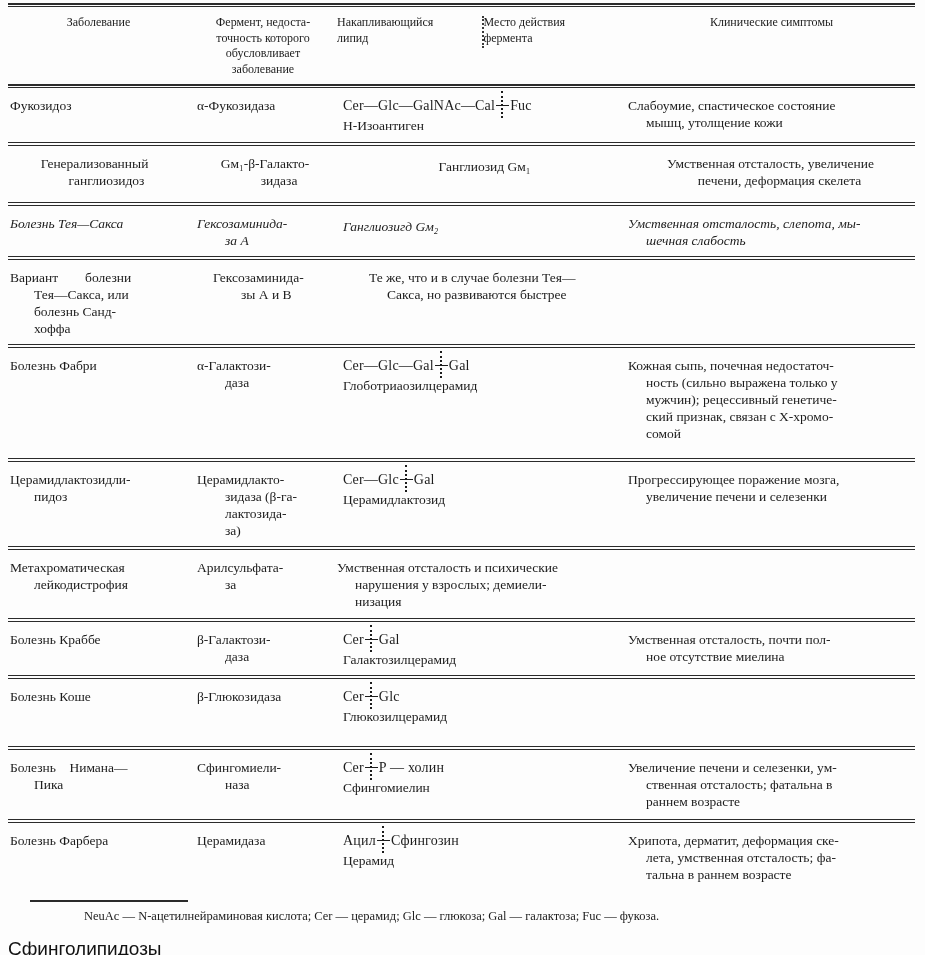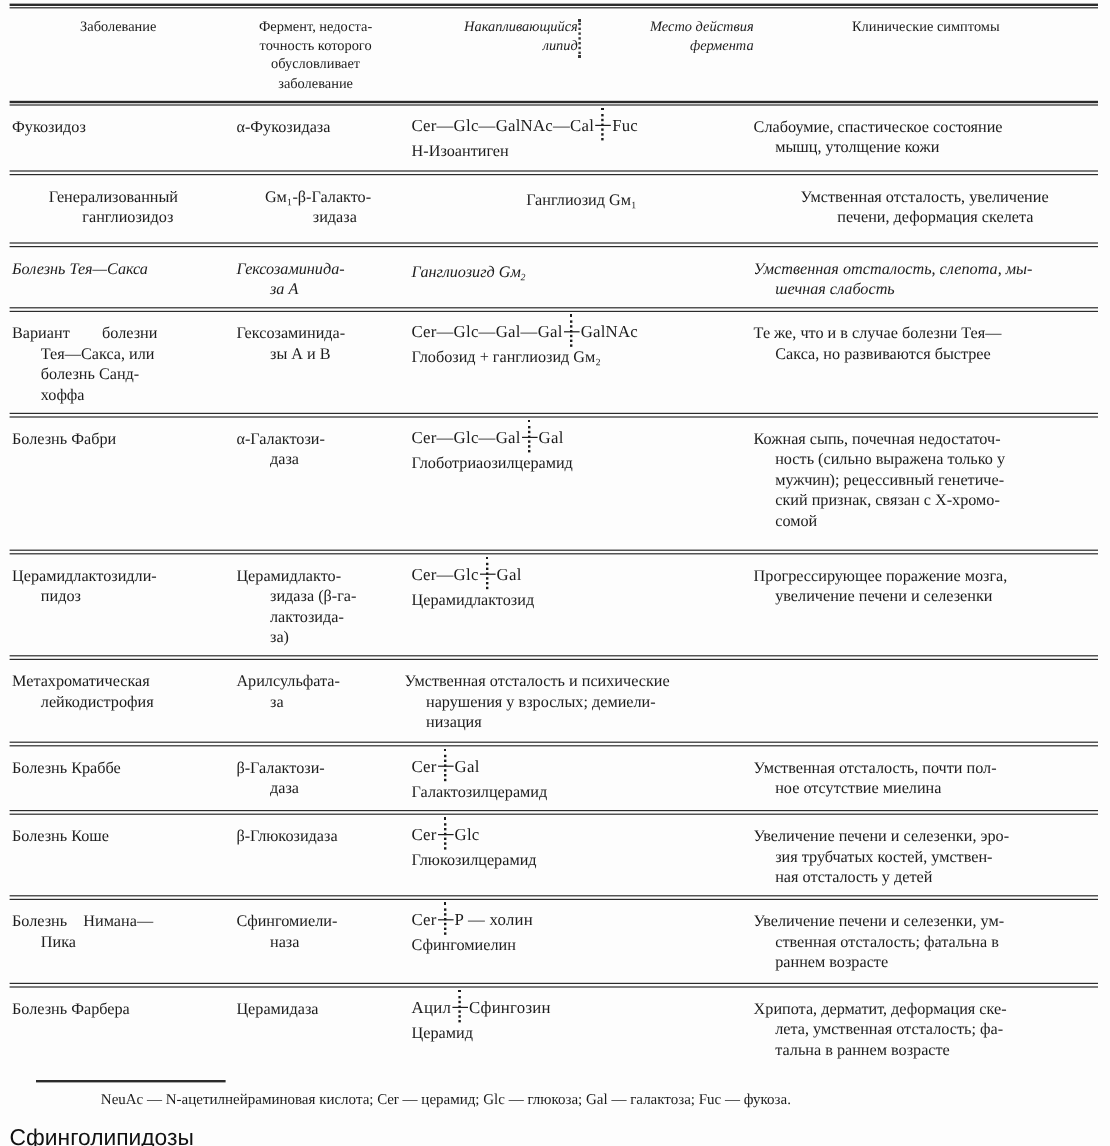--- a/index.html
+++ b/index.html
@@ -64,22 +64,21 @@
   }
   .h-split{
     display:flex;
     align-items:flex-start;
     padding:8px 0 0 0 !important;
     min-height:70px;
   }
   .h-split .sub{
     flex:1;
     white-space:pre-line;
-    text-align:right;
-    font-style:italic;
+    text-align:left;
   }
   .hdr-divider{
     width:0;
     border-left:2px dotted #3a3a3a;
     height:32px;
     margin-top:1px;
   }
   
   .formula{
     font-size:14px;
@@ -182,31 +181,27 @@
 за А</div>
     <div class="cell c-lipid">
       <div class="lipid-name">Ганглиозигд Gᴍ₂</div>
     </div>
     <div class="cell c-symptoms">Умственная отсталость, слепота, мы-
 шечная слабость</div>
   </div>
 
   <div class="sep"></div>
 
-  <div class="row" style="min-height:80px;">
+  <div class="row" style="min-height:80px;gap:16px;">
     <div class="cell c-disease">Вариант  болезни
 Тея—Сакса, или
 болезнь Санд-
 хоффа</div>
     <div class="cell c-enzyme">Гексозаминида-
 зы А и В</div>
-    <div class="cell c-lipid">
-      <div class="formula"><span>Cer—Glc—Gal—Gal</span><span class="cleave"></span><span>GalNAc</span></div>
-      <div class="lipid-name">Глобозид + ганглиозид Gᴍ₂</div>
-    </div>
     <div class="cell c-symptoms">Те же, что и в случае болезни Тея—
 Сакса, но развиваются быстрее</div>
   </div>
 
   <div class="sep"></div>
 
   <div class="row" style="min-height:110px;">
     <div class="cell c-disease">Болезнь Фабри</div>
     <div class="cell c-enzyme">α-Галактози-
 даза</div>
@@ -266,23 +261,20 @@
 
   <div class="sep"></div>
 
   <div class="row" style="min-height:67px;">
     <div class="cell c-disease">Болезнь Коше</div>
     <div class="cell c-enzyme">β-Глюкозидаза</div>
     <div class="cell c-lipid">
       <div class="formula"><span>Cer</span><span class="cleave"></span><span>Glc</span></div>
       <div class="lipid-name">Глюкозилцерамид</div>
     </div>
-    <div class="cell c-symptoms">Увеличение печени и селезенки, эро-
-зия трубчатых костей, умствен-
-ная отсталость у детей</div>
   </div>
 
   <div class="sep"></div>
 
   <div class="row" style="min-height:69px;">
     <div class="cell c-disease">Болезнь Нимана—
 Пика</div>
     <div class="cell c-enzyme">Сфингомиели-
 наза</div>
     <div class="cell c-lipid">

